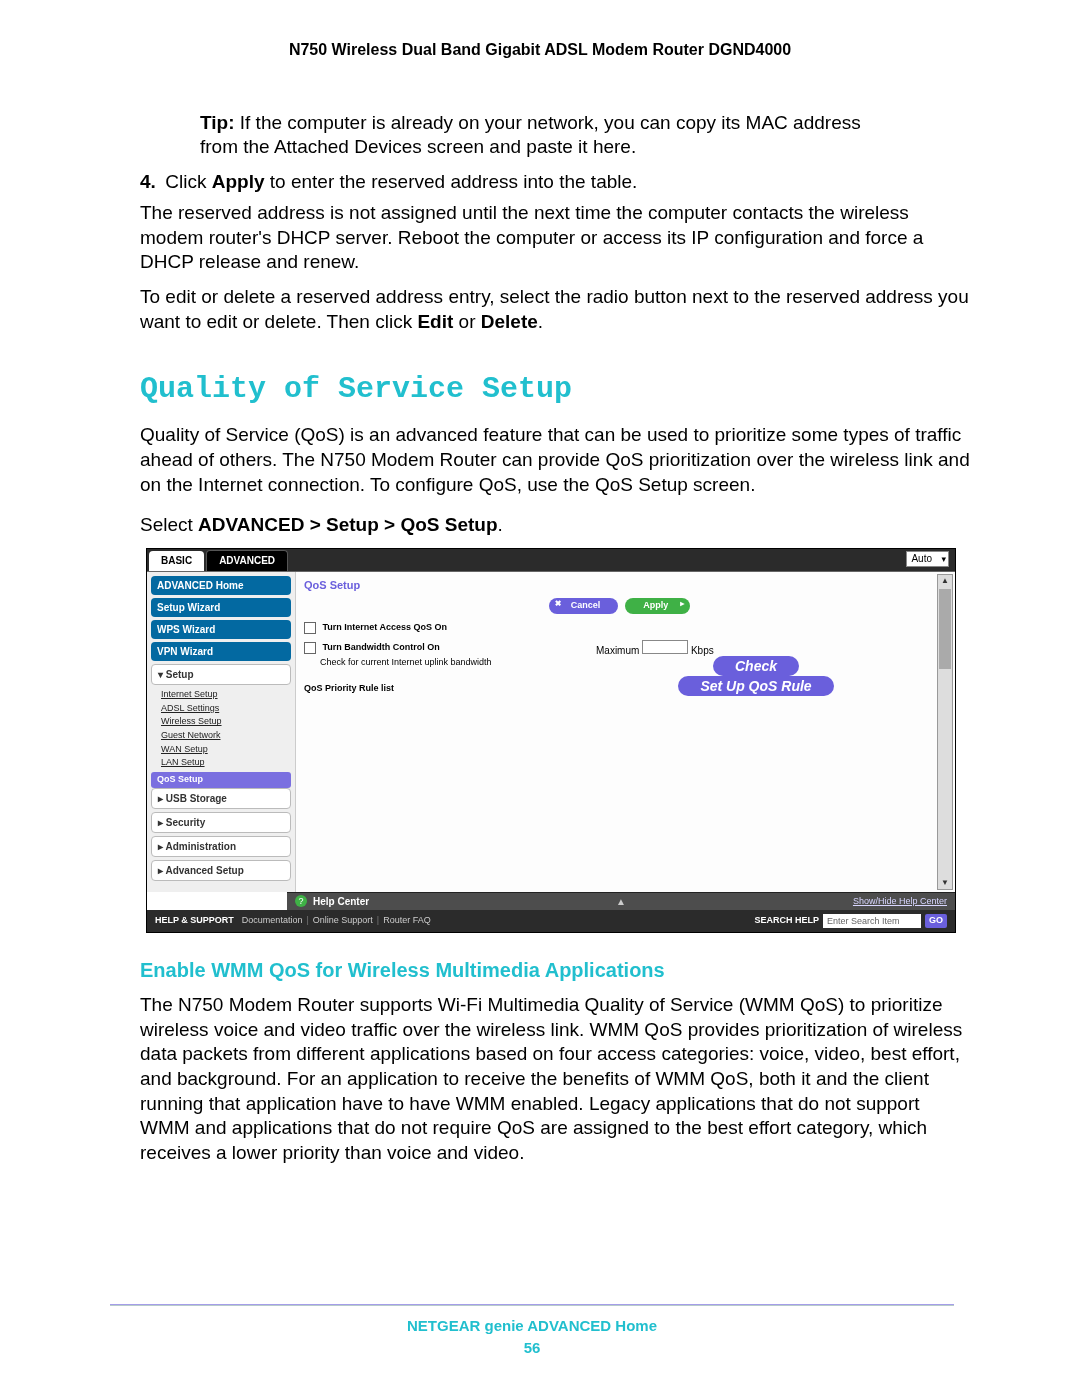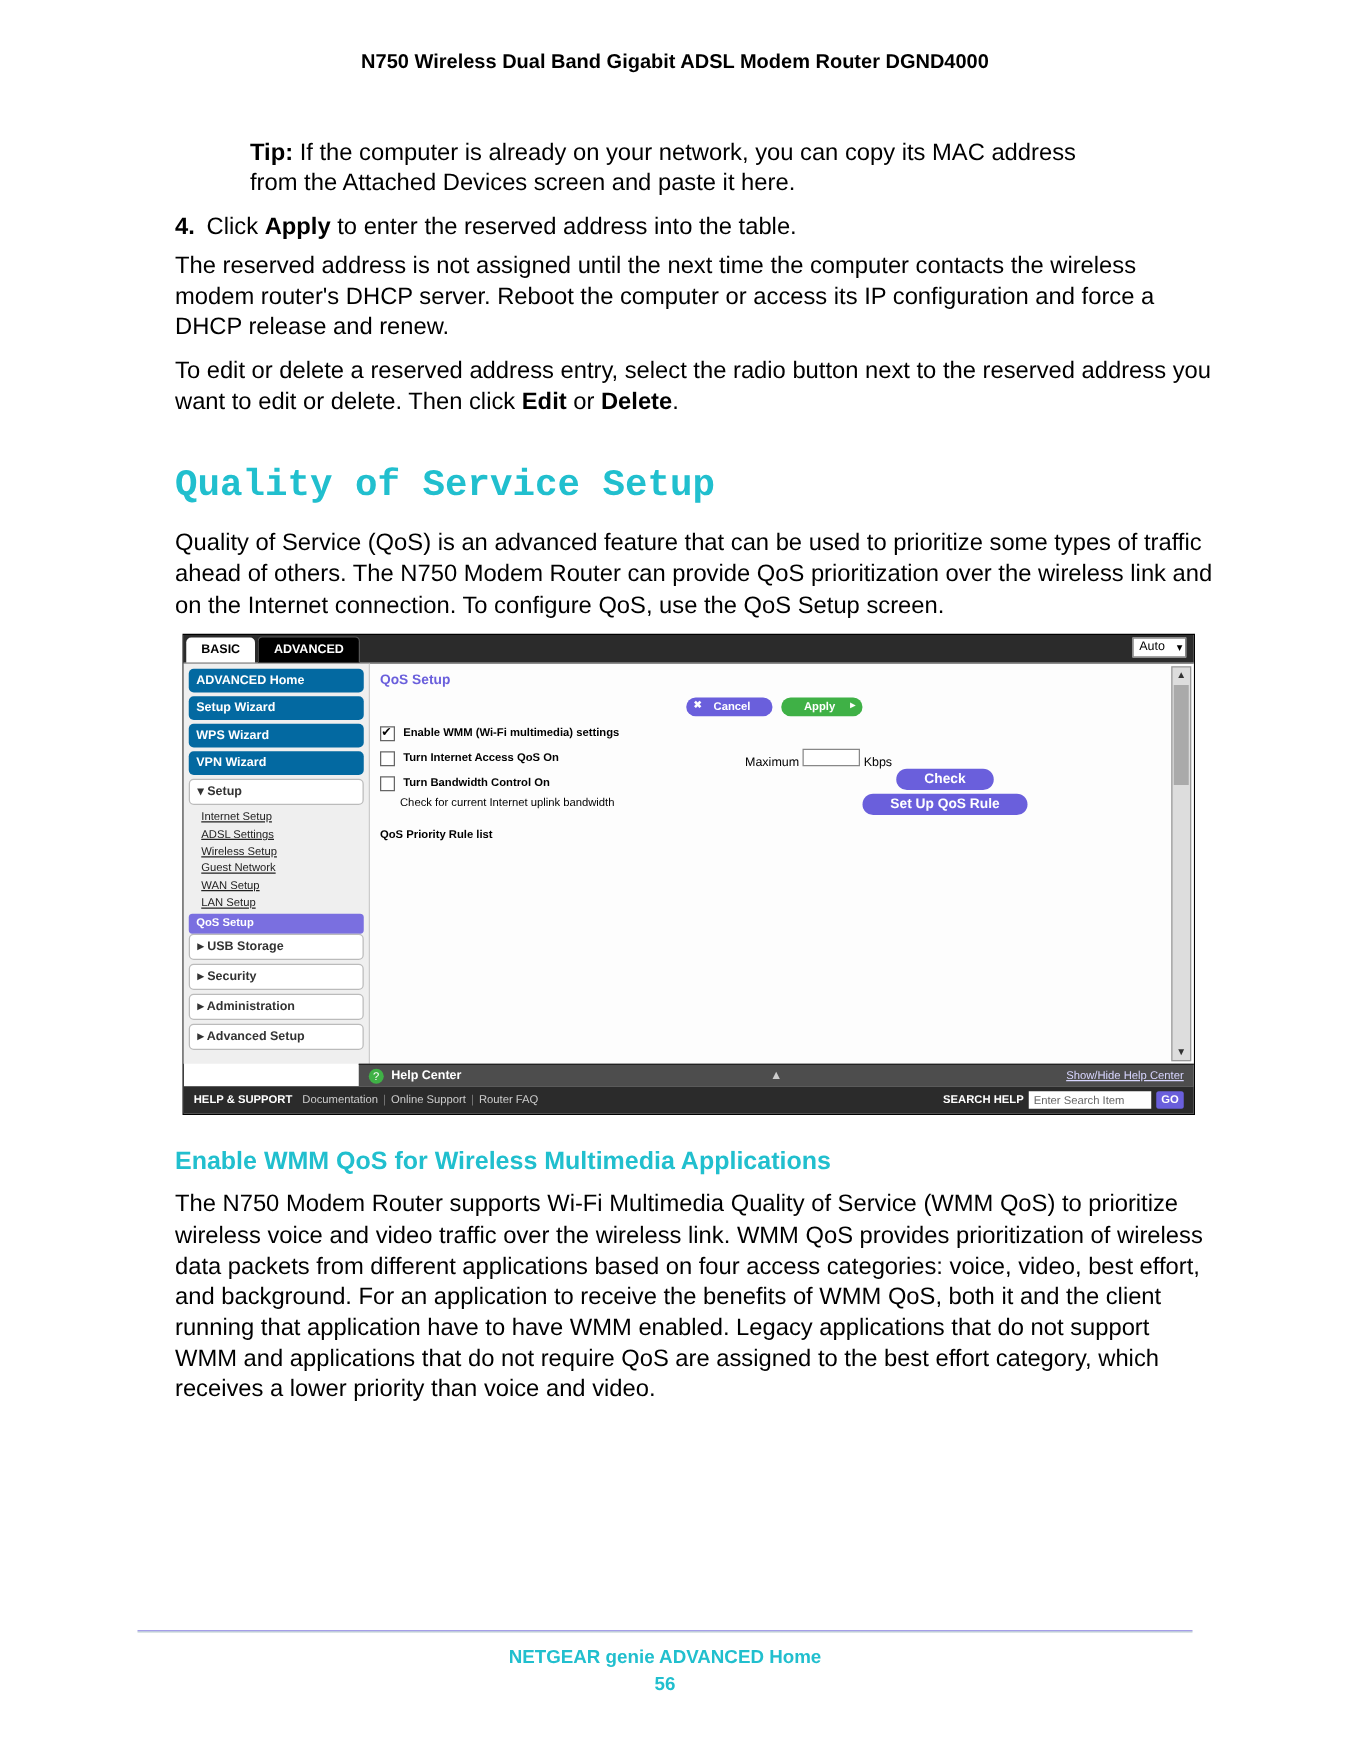--- a/index.html
+++ b/index.html
@@ -199,24 +199,25 @@
   .tiny-input {
     display: inline-block;
     width: 44px; height: 12px;
     border: 1px solid #888;
     background: #fff;
   }
   .check-btn, .setup-btn {
     display: inline-block;
     background: #6a5fdc;
     color: #fff;
-    font-size: 11px;
+    font-size: 14px;
     font-weight: 700;
     border-radius: 10px;
     padding: 1px 22px;
+    font-style: italic;
   }
   .kbps-wrap {
     position: absolute;
     left: 300px;
     width: 320px;
   }
   .kbps-wrap.row1 { top: 68px; }
   .kbps-wrap.row2 { top: 84px; text-align: center; }
   .kbps-wrap.row3 { top: 104px; text-align: center; }
   .rule-head {
@@ -367,20 +368,23 @@
     </div>
     <div class="p indent">The reserved address is not assigned until the next time the computer contacts the wireless modem router's DHCP server. Reboot the computer or access its IP configuration and force a DHCP release and renew.</div>
 
     <div class="p">
       <span>To edit or delete a reserved address entry, select the radio button next to the reserved address you want to edit or delete. Then click </span><span class="bold">Edit</span><span> or </span><span class="bold">Delete</span><span>.</span>
     </div>
 
     <div class="h1">Quality of Service Setup</div>
     <div class="p">Quality of Service (QoS) is an advanced feature that can be used to prioritize some types of traffic ahead of others. The N750 Modem Router can provide QoS prioritization over the wireless link and on the Internet connection. To configure QoS, use the QoS Setup screen.</div>
 
+    <div class="p path-line">
+      <span>Select </span><span class="bold">ADVANCED &gt; Setup &gt; QoS Setup</span><span>.</span>
+    </div>
 
     <div class="router-ui">
       <div class="tab-row">
         <div class="tab basic">BASIC</div>
         <div class="tab advanced">ADVANCED</div>
         <div class="auto-select">Auto</div>
       </div>
       <div class="mid">
         <div class="sidebar">
           <div class="sb-item dark">ADVANCED Home</div>
@@ -399,24 +403,20 @@
           <div class="sb-item light">▸ Security</div>
           <div class="sb-item light">▸ Administration</div>
           <div class="sb-item light">▸ Advanced Setup</div>
         </div>
         <div class="main">
           <div class="main-title">QoS Setup</div>
           <div class="btn-row">
             <span class="btn cancel">Cancel</span>
             <span class="btn apply">Apply</span>
           </div>
-          <div class="chk-row">
-            <span class="chk checked"></span>
-            <span class="lbl">Enable WMM (Wi-Fi multimedia) settings</span>
-          </div>
           <div class="chk-row" style="margin-top:8px;">
             <span class="chk"></span>
             <span class="lbl">Turn Internet Access QoS On</span>
           </div>
           <div class="chk-row" style="margin-top:8px;">
             <span class="chk"></span>
             <span class="lbl">Turn Bandwidth Control On</span>
           </div>
           <div class="sub-line">Check for current Internet uplink bandwidth</div>
 

